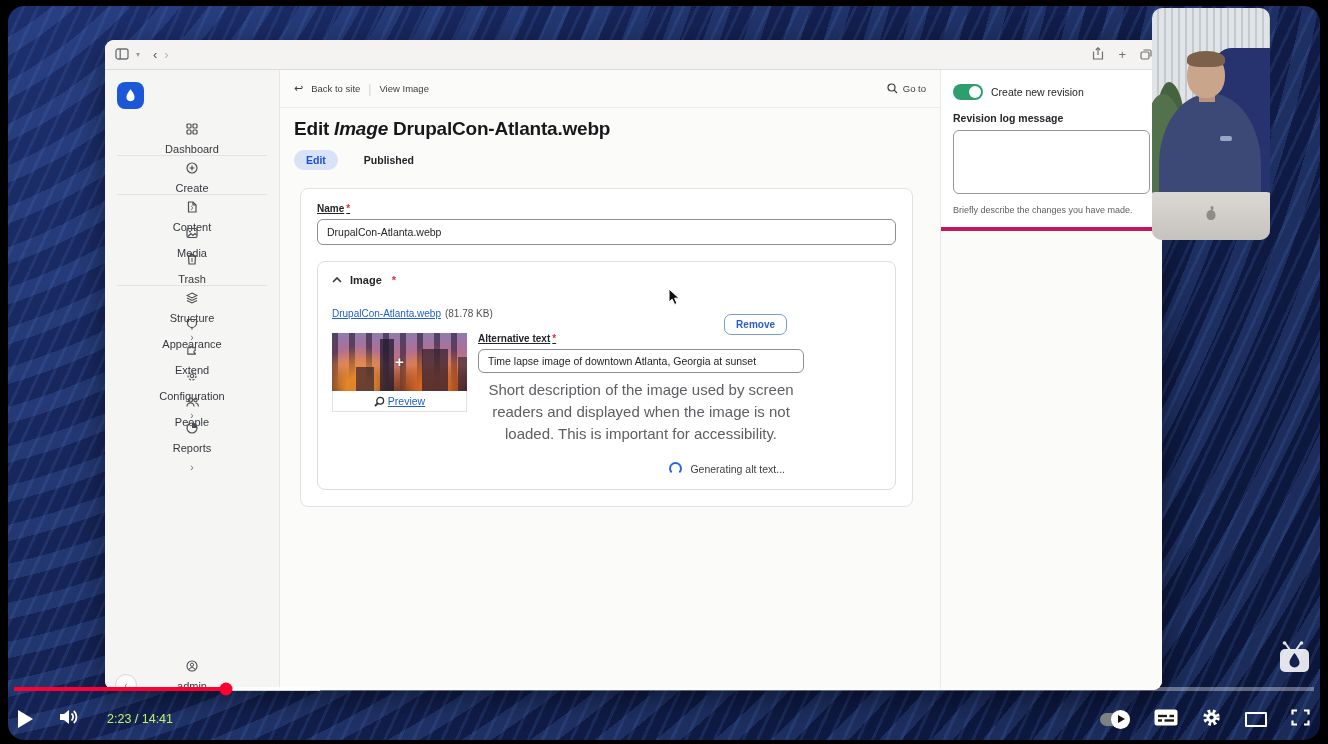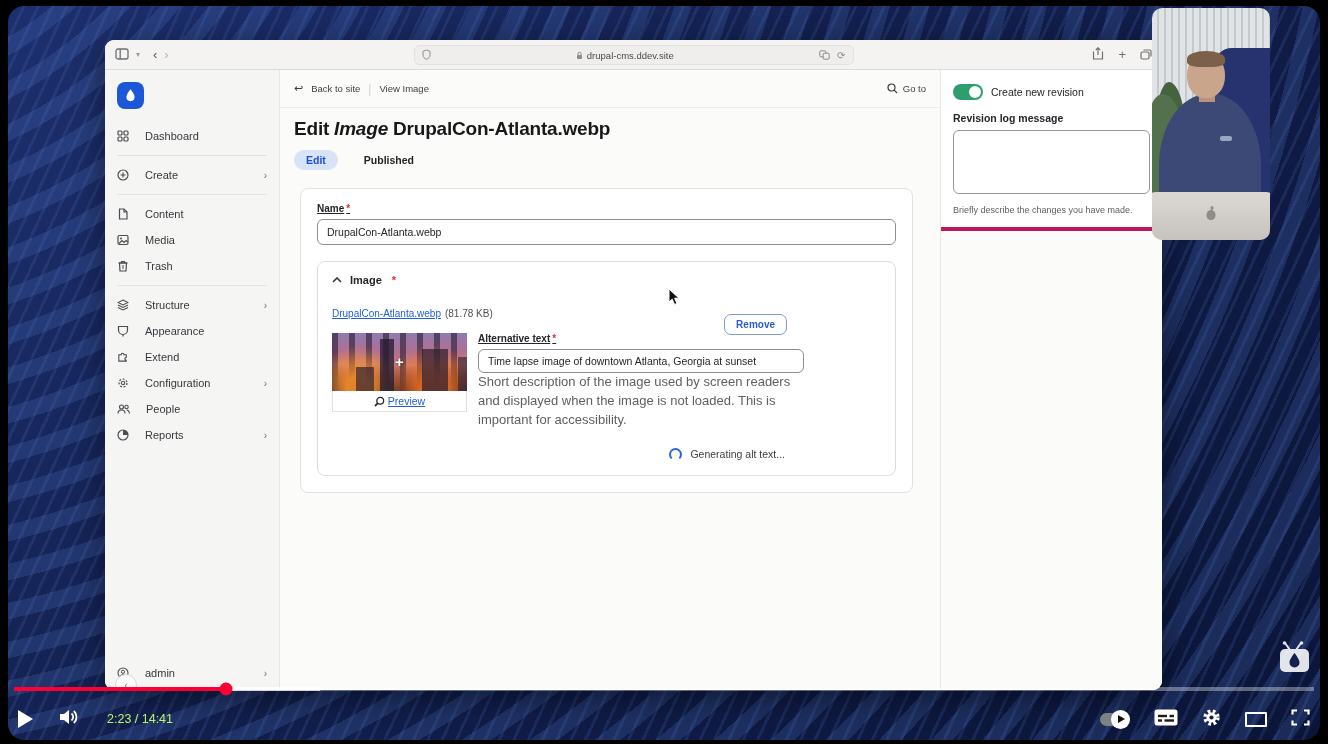--- a/index.html
+++ b/index.html
@@ -29,22 +29,22 @@
   .url-right { display:flex; gap:7px; align-items:center; color:#8a8c90; }
   .chev { font-size:13px; color:#55575b; line-height:1; }
   .chev.fwd { color:#b3b4b7; }
 
   
   .app { display:flex; height:620px; }
   .snav { width:175px; background:#f5f5f3; border-right:1px solid #e7e6e4; padding:12px 0 0 0;
     display:flex; flex-direction:column; position:relative; }
   .drupal-logo { width:27px; height:27px; border-radius:8px; background:#1b57d6; margin:0 0 14px 12px;
     display:flex; align-items:center; justify-content:center; }
-  .sitem { display:flex; align-items:center; gap:16px; height:26px; padding:0 12px; font-size:11px;
-    color:#35383d; cursor:default; }
+  .sitem { display:flex; align-items:center; gap:8px; height:26px; padding:0 24px; font-size:11px;
+    color:#35383d; cursor:default;flex-direction:column; }
   .sitem .lbl { flex:1; }
   .sitem .arr { color:#6e7075; font-size:10px; }
   .sdiv { height:1px; background:#e3e2e0; margin:6px 12px; }
   .snav-spacer { flex:1; }
   .sacct { margin-bottom:4px; }
   .collapse-btn { position:absolute; left:10px; bottom:-6px; width:22px; height:22px; border-radius:50%;
     background:#fbfbfa; border:1px solid #d8d7d5; color:#7a7c80; font-size:11px; display:flex;
     align-items:center; justify-content:center; }
   .ic { flex:none; }
 
@@ -101,21 +101,21 @@
   .thumb::before { content:""; position:absolute; left:48px; top:6px; width:14px; height:52px;
     background:rgba(35,25,50,.75); }
   .thumb::after { content:""; position:absolute; left:90px; top:16px; width:26px; height:42px;
     background:rgba(40,28,52,.7); box-shadow:-70px 14px 0 -4px rgba(40,28,52,.65), 34px 6px 0 -2px rgba(40,28,52,.6); }
   .thumb-plus { position:absolute; left:50%; top:50%; transform:translate(-50%,-55%); color:#fff;
     font-size:15px; font-weight:700; text-shadow:0 0 3px rgba(0,0,0,.6); z-index:1; }
   .preview-bar { width:135px; height:21px; background:#fff; border:1px solid #e2e1df; border-top:none;
     display:flex; align-items:center; justify-content:center; gap:3px; }
   .preview-link { font-size:10.5px; color:#2160d3; text-decoration:underline; }
   .alt-col { margin-left:11px; width:326px; }
-  .alt-help { margin-top:0; font-size:13px; line-height:1.45; color:#5d5f63; }
+  .alt-help { margin-top:6px; font-size:15px; line-height:1.45; color:#5d5f63;text-align:center; }
   .gen-row { margin-top:18px; display:flex; align-items:center; justify-content:flex-end; gap:8px;
     margin-right:96px; font-size:10.5px; color:#3c3e42; }
   .spinner { width:13px; height:13px; border:2.5px solid #2563eb; border-bottom-color:transparent;
     border-radius:50%; animation:spin 1s linear infinite; }
   @keyframes spin { to { transform:rotate(360deg);} }
 
   
   .rpanel { width:222px; border-left:1px solid #e9e8e6; background:#fbfbfa; }
   .rp-top { background:#fff; border-bottom:4px solid #be185d; padding:14px 12px 12px 12px; }
   .rp-toggle-row { display:flex; align-items:center; gap:8px; font-size:10.5px; color:#232529; }
@@ -183,41 +183,20 @@
       <div class="chrome-left">
         <span>
           <svg class="ic" width="14" height="12" viewBox="0 0 14 12">
               <rect x="1" y="1" width="12" height="10" rx="2" fill="none" stroke="#6e7075" stroke-width="1.3"></rect>
               <line x1="5.2" y1="1" x2="5.2" y2="11" stroke="#6e7075" stroke-width="1.3"></line>
             </svg>
         </span>
         <span style="font-size:8px;color:#9b9da1;">▾</span>
         <span class="chev" style="margin-left:6px;">‹</span>
         <span class="chev fwd">›</span>
-      </div>
-      <div class="urlpill">
-        <span>
-          <svg class="ic" width="9" height="11" viewBox="0 0 9 11">
-              <path d="M4.5 1 L8 2.3 V6 C8 8.2 6.4 9.6 4.5 10.2 C2.6 9.6 1 8.2 1 6 V2.3 Z" fill="none" stroke="#8a8c90" stroke-width="1"></path>
-            </svg>
-        </span>
-        <span class="url-center">
-          <svg class="ic" width="7" height="9" viewBox="0 0 7 9">
-              <rect x="1" y="4" width="5" height="4" rx="1" fill="#8a8c90"></rect>
-              <path d="M2 4 V2.7 a1.5 1.5 0 0 1 3 0 V4" fill="none" stroke="#8a8c90" stroke-width="1"></path>
-            </svg>
-          <span>drupal-cms.ddev.site</span>
-        </span>
-        <span class="url-right">
-          <svg class="ic" width="11" height="10" viewBox="0 0 11 10">
-              <rect x="0.8" y="0.8" width="6" height="6" rx="1" fill="none" stroke="#8a8c90" stroke-width="1"></rect>
-              <rect x="4.2" y="3.2" width="6" height="6" rx="1" fill="#efeeec" stroke="#8a8c90" stroke-width="1"></rect>
-            </svg>
-          <span style="font-size:10px;">⟳</span>
-        </span>
       </div>
       <div class="chrome-right">
         <span>
           <svg class="ic" width="12" height="13" viewBox="0 0 12 13">
               <path d="M2 5 H1.5 V12 H10.5 V5 H10" fill="none" stroke="#6e7075" stroke-width="1.2"></path>
               <line x1="6" y1="1" x2="6" y2="8" stroke="#6e7075" stroke-width="1.2"></line>
               <path d="M3.8 3 L6 0.8 L8.2 3" fill="none" stroke="#6e7075" stroke-width="1.2"></path>
             </svg>
         </span>
         <span style="font-size:13px;color:#6e7075;">+</span>

